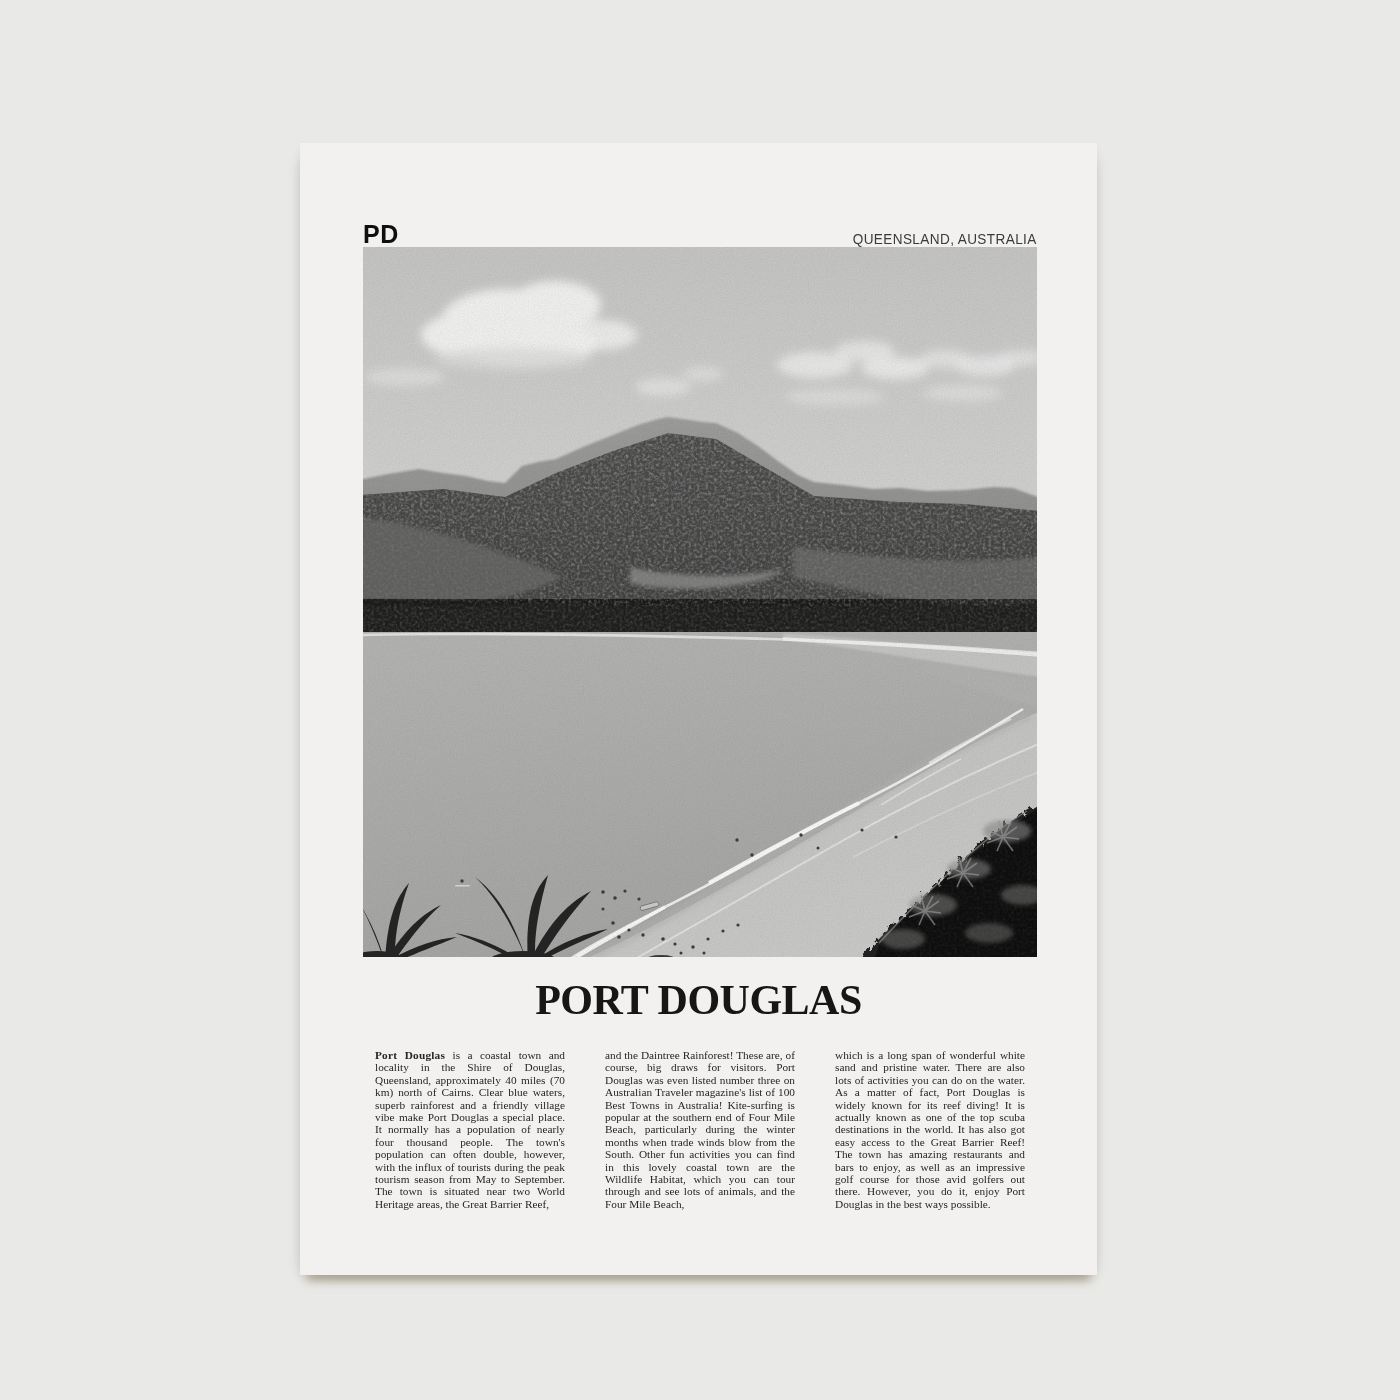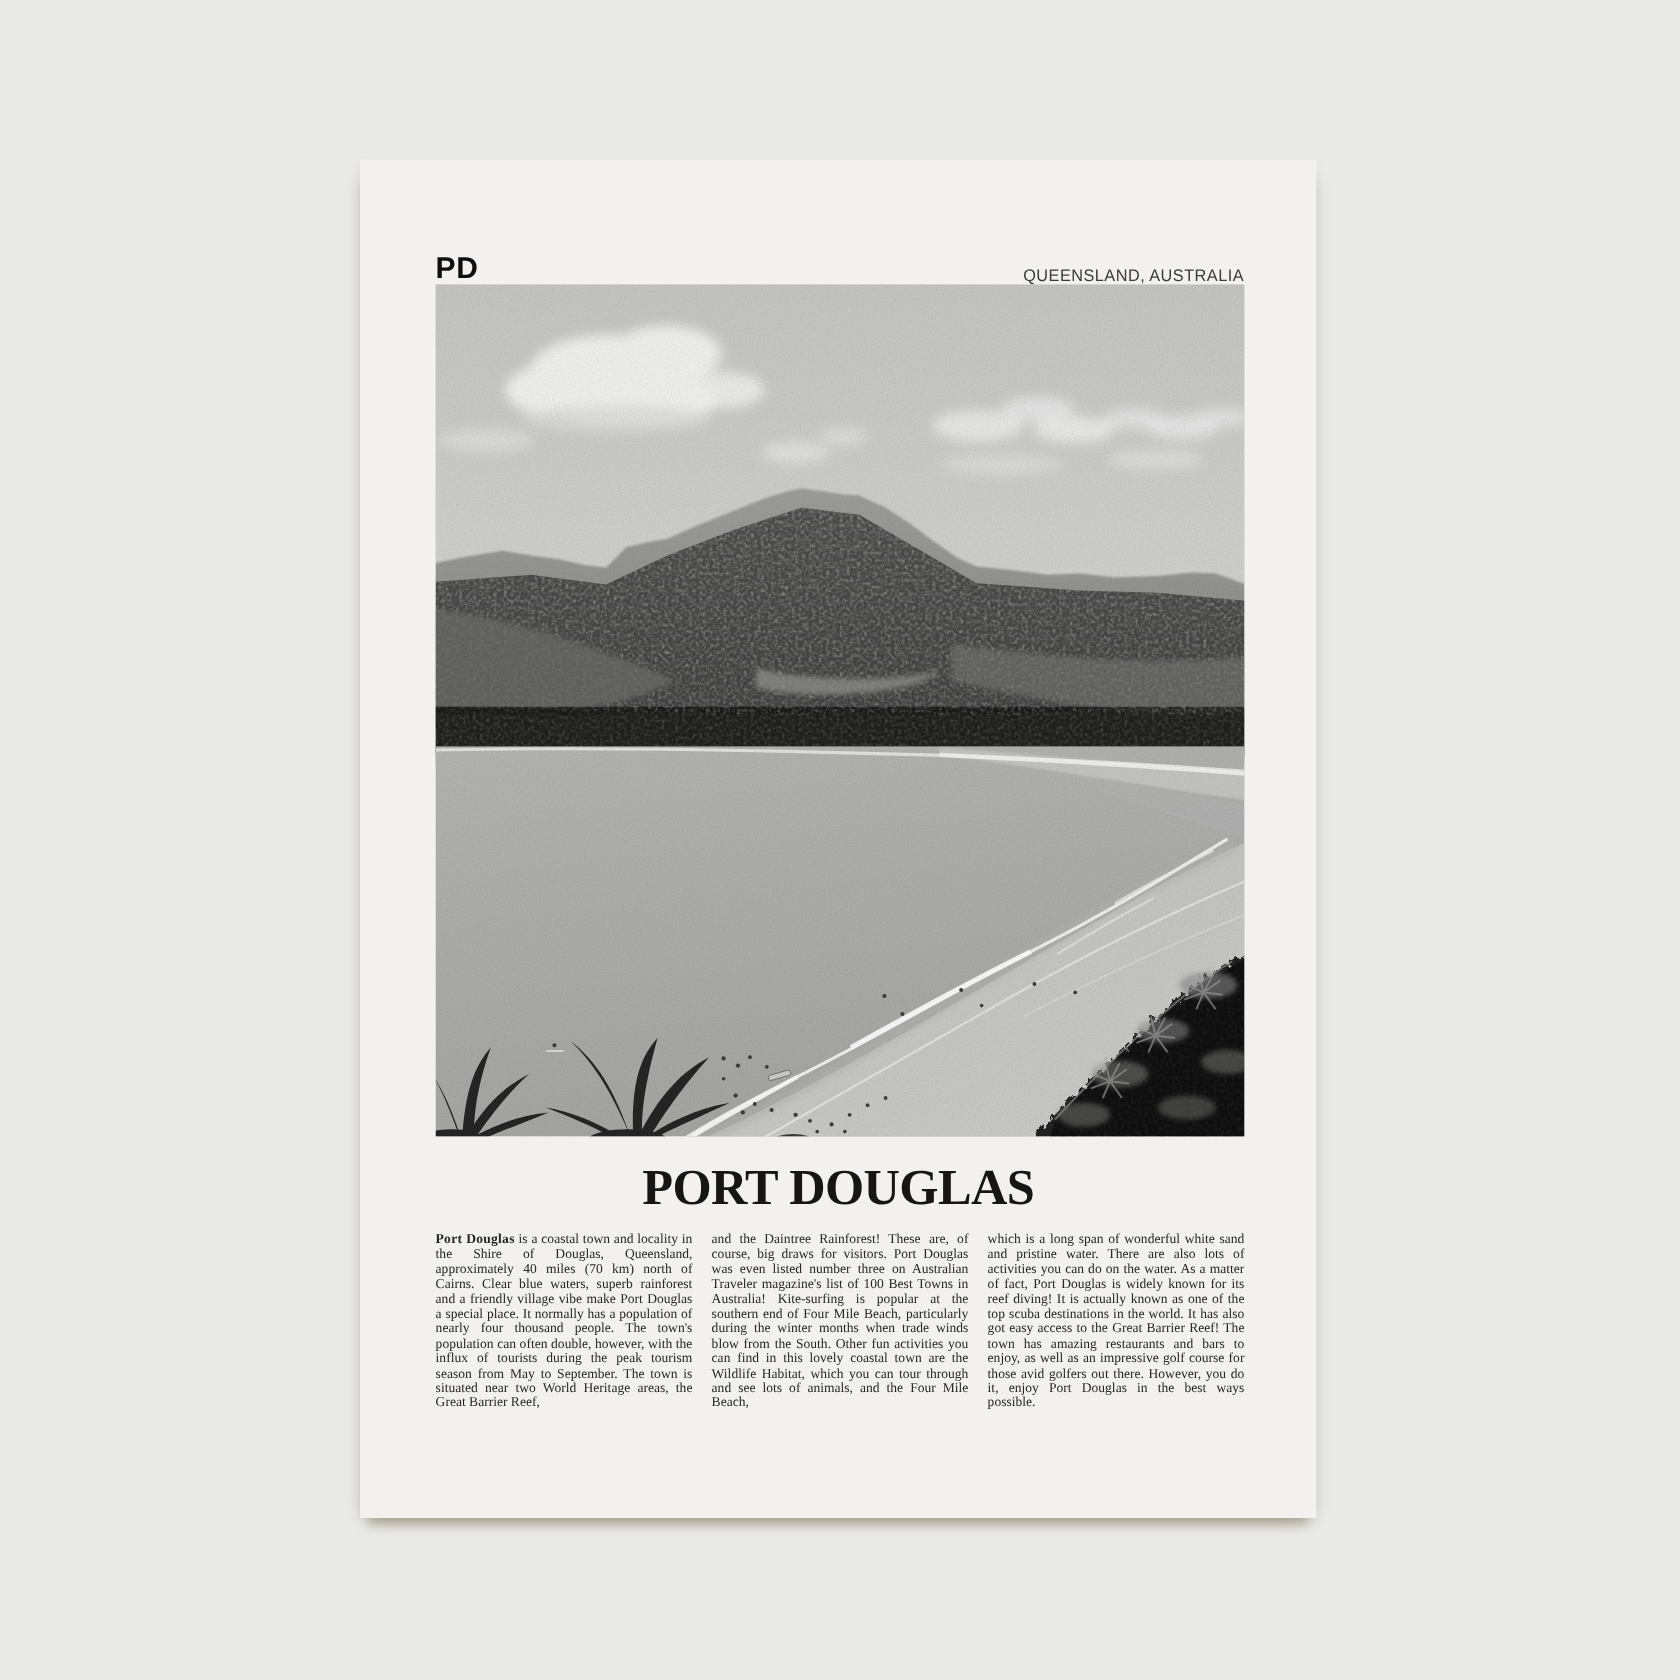--- a/index.html
+++ b/index.html
@@ -5,21 +5,21 @@
   html,body{margin:0;padding:0;}
   body{
     width:1400px;height:1400px;
     background:#e9e9e7;
     position:relative;
     overflow:hidden;
     font-family:"Liberation Sans", sans-serif;
   }
   .poster{
     position:absolute;
-    left:300px; top:133px;
+    left:300px; top:143px;
     width:797px; height:1132px;
     background:#f2f1ef;
     box-shadow:
       0 13px 9px -7px rgba(138,128,92,0.55),
       0 4px 10px rgba(0,0,0,0.05),
       -9px 7px 16px -12px rgba(0,0,0,0.16),
       9px 7px 16px -12px rgba(0,0,0,0.13);
   }
   .poster-header{
     position:absolute;
@@ -68,21 +68,21 @@
     line-height:1;
   }
   .article{
     position:absolute;
     left:63px; top:894px;
     width:674px;
     display:flex;
     gap:16px;
   }
   .article p{
-    margin:0;
+    margin:12px;
     width:214px;
     font-family:"Liberation Serif", serif;
     font-size:11.3px;
     line-height:12.4px;
     color:#262624;
     text-align:justify;
   }
   .article p b{letter-spacing:0.2px;}
 </style>
 </head>

